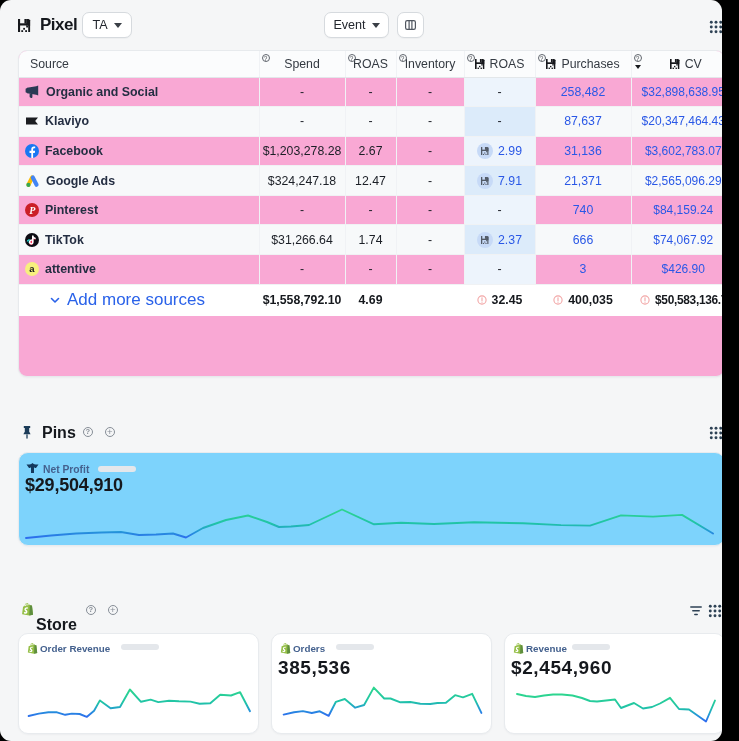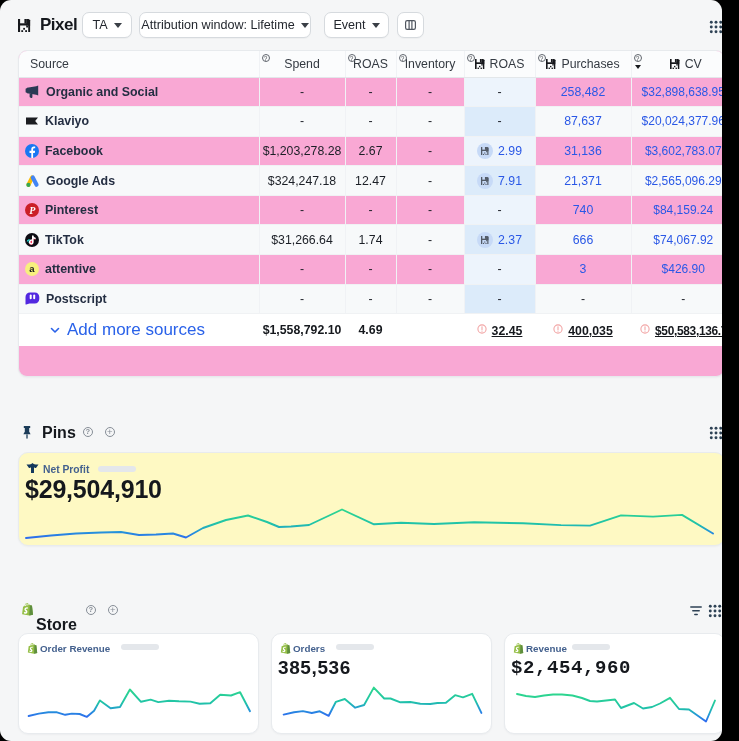--- a/index.html
+++ b/index.html
@@ -29,26 +29,26 @@
 tr.alt td.pxcol { background:#dcebfa; }
 .blue { color:#2a58e6; }
 td.cvcell { padding-left:9px; font-size:12px; }
 .badgewrap { display:flex; align-items:center; justify-content:center; gap:5px; }
 .badge { width:16px; height:16px; border-radius:50%; background:#c7daf7; display:flex; align-items:center; justify-content:center; }
 tfoot td { height:32px; border-top:1px solid #e3e7ea; font-weight:700; color:#15181d; text-align:center; vertical-align:middle; font-size:12.3px; background:#fff; }
 .addmore { display:flex; align-items:center; gap:7px; padding-left:31px; color:#2a62e9; font-weight:500; font-size:17px; }
 .hq { position:absolute; left:2px; top:3px; width:8px; height:8px; border:1px solid #61666e; border-radius:50%; color:#45494f; font-size:6.5px; line-height:7.5px; text-align:center; font-weight:500; }
 .sortarrow { position:absolute; left:3.5px; top:14px; width:0; height:0; border-left:3.5px solid transparent; border-right:3.5px solid transparent; border-top:4px solid #17191d; }
 .hl { display:inline-flex; align-items:center; gap:5px; vertical-align:middle; }
-.pinkw { display:inline-flex; gap:5px;text-decoration:underline; }
+.pinkw { display:inline-flex; align-items:center; gap:5px; }
 
 
 .sectitle { position:absolute; font-size:16px; font-weight:700; color:#15181d; }
 .circ { position:absolute; width:10px; height:10px; border:1.3px solid #878e97; border-radius:50%; color:#878e97; }
-.pinscard { position:absolute; left:18px; top:452px; width:707px; height:94px; background:#fef9c3; border:1px solid #e8ebee; border-radius:10px; box-shadow:0 1px 2px rgba(16,24,40,.04); }
+.pinscard { position:absolute; left:18px; top:452px; width:707px; height:94px; background:#7dd3fc; border:1px solid #e8ebee; border-radius:10px; box-shadow:0 1px 2px rgba(16,24,40,.04); }
 .metriclabel { position:absolute; font-size:10.3px; font-weight:700; color:#44618e; }
 .pill { position:absolute; background:#e4e7eb; border-radius:4px; }
 .bignum { position:absolute; font-weight:700; color:#15181d; letter-spacing:-0.2px; }
 .scard { position:absolute; top:633px; height:101px; background:#fff; border:1px solid #e8ebee; border-radius:10px; box-shadow:0 1px 2px rgba(16,24,40,.04); }
 svg.spark { position:absolute; overflow:visible; }
 </style>
 </head>
 <body>
 <div class="page">
 
@@ -60,21 +60,20 @@
     <path d="M8.2,0 L10.6,0 L12.1,1.6 L12.1,6.8 L8.2,6.8 Z"></path>
     <rect x="10.2" y="0.8" width="1.9" height="12.2"></rect>
     <rect x="8.2" y="6.8" width="1.8" height="1.7"></rect>
     <rect x="5.2" y="8.9" width="1.8" height="1.8"></rect>
     <rect x="3.3" y="11.2" width="1.8" height="1.8"></rect>
     <rect x="7.2" y="11.2" width="1.8" height="1.8"></rect>
   </g>
 </svg>
 <div class="brand">Pixel</div>
 <div class="btn" style="left:82px; width:50px;">TA <span class="caret"></span></div>
-<div class="btn" style="left:139px; width:172px;">Attribution window: Lifetime <span class="caret"></span></div>
 <div class="btn" style="left:324px; width:65px;">Event <span class="caret"></span></div>
 <div class="btn" style="left:397px; width:27px;">
   <svg width="11" height="10" viewBox="0 0 11 10">
         <rect x="0.6" y="0.6" width="9.8" height="8.8" rx="1.6" fill="none" stroke="#515760" stroke-width="1.2"></rect>
         <line x1="4.1" y1="0.6" x2="4.1" y2="9.4" stroke="#515760" stroke-width="1.2"></line>
         <line x1="6.9" y1="0.6" x2="6.9" y2="9.4" stroke="#515760" stroke-width="1.2"></line>
       </svg>
 </div>
 <svg class="gridicon" style="left:709px; top:20px;" width="14" height="14" viewBox="0 0 14 14">
   <g fill="#2e4255">
@@ -170,21 +169,21 @@
   <td class="src">
               <div class="srcwrap"><svg width="14" height="14" viewBox="0 0 14 14" style="flex:none;">
                   <path fill="#1b1d21" d="M1,3.6 L13,3.6 L10.2,7 L13,10.4 L1,10.4 Z"></path>
                 </svg> Klaviyo</div>
             </td>
   <td>-</td>
             <td>-</td>
             <td>-</td>
             <td class="pxcol">-</td>
   <td class="blue">87,637</td>
-            <td class="blue cvcell">$20,024,377.96</td>
+            <td class="blue cvcell">$20,347,464.43</td>
 </tr>
 <tr>
   <td class="src">
               <div class="srcwrap"><svg width="14" height="14" viewBox="0 0 14 14" style="flex:none;">
                   <circle cx="7" cy="7" r="7" fill="#1877f2"></circle>
                   <path fill="#fff" d="M8.1,13.9 L8.1,8.9 L9.8,8.9 L10.1,6.8 L8.1,6.8 L8.1,5.5 C8.1,4.9 8.4,4.3 9.4,4.3 L10.2,4.3 L10.2,2.5 C10.2,2.5 9.5,2.4 8.8,2.4 C7.3,2.4 6.3,3.3 6.3,4.9 L6.3,6.8 L4.5,6.8 L4.5,8.9 L6.3,8.9 L6.3,13.9 Z"></path>
                 </svg> Facebook</div>
             </td>
   <td>$1,203,278.28</td>
             <td>2.67</td>
@@ -304,35 +303,20 @@
                   <text x="7" y="10.2" font-size="9.5" font-weight="700" fill="#15161c" text-anchor="middle" font-family="Liberation Sans, sans-serif">a</text>
                 </svg> attentive</div>
             </td>
   <td>-</td>
             <td>-</td>
             <td>-</td>
             <td class="pxcol">-</td>
   <td class="blue">3</td>
             <td class="blue cvcell">$426.90</td>
 </tr>
-<tr class="alt">
-  <td class="src">
-              <div class="srcwrap"><svg width="15" height="13" viewBox="0 0 15 13" style="flex:none;">
-                  <path fill="#5228e0" d="M5,0.5 L9.8,0.5 C12.4,0.5 14.3,2.4 14.3,5 L14.3,7 C14.3,9.6 12.4,11.5 9.8,11.5 L4.5,11.5 L1.2,12.6 C0.8,12.7 0.4,12.3 0.5,11.9 L0.5,5 C0.5,2.4 2.4,0.5 5,0.5 Z"></path>
-                  <rect x="4.7" y="2.6" width="2" height="4.6" rx="1" fill="#fff"></rect>
-                  <rect x="8.2" y="2.6" width="2" height="4.6" rx="1" fill="#fff"></rect>
-                </svg> Postscript</div>
-            </td>
-  <td>-</td>
-            <td>-</td>
-            <td>-</td>
-            <td class="pxcol">-</td>
-  <td>-</td>
-            <td class="cvcell">-</td>
-</tr>
 </tbody>
 <tfoot>
           <tr>
   <td>
               <div class="addmore"><svg width="10" height="7" viewBox="0 0 10 7" style="flex:none;">
                   <path d="M1.5,1.5 L5,5 L8.5,1.5" fill="none" stroke="#2a62e9" stroke-width="1.6" stroke-linecap="round" stroke-linejoin="round"></path>
                 </svg> Add more sources</div>
             </td>
   <td>$1,558,792.10</td>
   <td>4.69</td>
@@ -385,21 +369,21 @@
         <circle cx="11.7" cy="11.7" r="1.45"></circle>
   </g>
 </svg>
 
 <div class="pinscard">
   <svg style="position:absolute; left:7px; top:10px;" width="13" height="10" viewBox="0 0 12 10">
     <path fill="#14395d" d="M6,0 C4.8,1.2 2.6,1.8 0,1.5 L2.5,5.1 C3.5,5.1 4.2,4.6 4.5,4.2 L4.5,10 L7.5,10 L7.5,4.2 C7.8,4.6 8.5,5.1 9.5,5.1 L12,1.5 C9.4,1.8 7.2,1.2 6,0 Z"></path>
   </svg>
   <div class="metriclabel" style="left:24px; top:11px;">Net Profit</div>
   <div class="pill" style="left:79px; top:12.5px; width:38px; height:6px;"></div>
-  <div class="bignum" style="left:6px; top:22px; font-size:25px;">$29,504,910</div>
+  <div class="bignum" style="left:6px; top:22px; font-size:18px;">$29,504,910</div>
   <svg class="spark" style="left:0; top:0;" width="707" height="94" viewBox="0 0 707 94">
     <defs>
       <linearGradient id="gp" x1="0" y1="0" x2="0" y2="1">
         <stop offset="0" stop-color="#2dd68e"></stop>
             <stop offset="0.5" stop-color="#20c3a8"></stop>
             <stop offset="0.78" stop-color="#2495d9"></stop>
             <stop offset="1" stop-color="#2e6bef"></stop>
       </linearGradient>
     </defs>
     <polyline fill="none" stroke="url(#gp)" stroke-width="1.9" stroke-linejoin="round" stroke-linecap="round" points="7,85 32,82.5 57,80.5 82,79.5 102,79 120,82 137,81.5 154,80.5 167,84.5 184,75 207,67 229,62.5 248,69 260,74 272,73.5 290,72 323,56.5 355,71.3 382,69.8 415,71 455,69.3 504,70.3 542,72.1 571,72.6 602,62.4 634,63.6 663,61.9 694,80.5"></polyline>
@@ -467,19 +451,19 @@
 </div>
 
 <div class="scard" style="left:504px; width:221px;">
   <div style="position:absolute; left:8px; top:7px;"><svg width="11" height="12" viewBox="0 0 48 54">
           <path fill="#95bf47" d="M41.2,10.4c0-0.3-0.3-0.4-0.5-0.4c-0.2,0-4.2-0.3-4.2-0.3s-2.8-2.8-3.1-3.1c-0.3-0.3-0.9-0.2-1.1-0.1c0,0-0.6,0.2-1.5,0.5c-0.9-2.6-2.5-5-5.3-5c-0.1,0-0.2,0-0.2,0C24.4,0.9,23.4,0.4,22.6,0.4c-6.1,0-9,7.6-9.9,11.5c-2.4,0.7-4.1,1.3-4.3,1.3c-1.3,0.4-1.4,0.5-1.5,1.7C6.7,15.9,3.2,43,3.2,43l27.3,5.1l14.8-3.2C45.3,44.9,41.2,10.7,41.2,10.4z M29.3,7.5c-0.7,0.2-1.5,0.5-2.3,0.7c0-1.6-0.2-3.9-1-5.9C28.1,2.8,29,5.2,29.3,7.5z M24.7,8.6c-1.6,0.5-3.3,1-5,1.5c0.5-1.9,1.4-3.7,2.5-4.9c0.4-0.4,1-0.9,1.7-1.2C24.6,5.5,24.8,7.3,24.7,8.6z M22.6,2c0.3,0,0.6,0.1,0.9,0.3c-0.9,0.4-1.7,1-2.5,1.8c-1.5,1.6-2.6,4.1-3.1,6.5c-1.4,0.4-2.8,0.9-4.1,1.3C14.7,8.1,16.9,2,22.6,2z"></path>
           <path fill="#5e8e3e" d="M40.7,9.9c-0.2,0-4.2-0.3-4.2-0.3s-2.8-2.8-3.1-3.1C33.3,6.4,33.1,6.4,33,6.4l-2.1,42.2l14.8-3.2c0,0-4.1-34.2-4.1-34.5C41.2,10.1,40.9,10,40.7,9.9z"></path>
           <path fill="#fff" d="M25.6,17.4l-1.8,5.4c0,0-1.6-0.9-3.6-0.9c-2.9,0-3,1.8-3,2.3c0,2.5,6.5,3.4,6.5,9.3c0,4.6-2.9,7.6-6.9,7.6c-4.7,0-7.2-2.9-7.2-2.9l1.3-4.2c0,0,2.5,2.1,4.6,2.1c1.4,0,1.9-1.1,1.9-1.9c0-3.2-5.3-3.4-5.3-8.8c0-4.5,3.2-8.9,9.8-8.9C24.5,16.6,25.6,17.4,25.6,17.4z"></path>
         </svg></div>
   <div class="metriclabel" style="left:21px; top:9px; font-size:9.8px;">Revenue</div>
   <div class="pill" style="left:67px; top:10px; width:38px; height:6px;"></div>
-  <div class="bignum" style="left:6px; top:23px; font-size:19px; letter-spacing:0.6px;font-family:Liberation Mono, monospace;">$2,454,960</div>
+  <div class="bignum" style="left:6px; top:23px; font-size:19px; letter-spacing:0.6px;">$2,454,960</div>
   <svg class="spark" style="left:0; top:0;" width="221" height="101" viewBox="0 0 221 101">
     <polyline fill="none" stroke="url(#gp)" stroke-width="1.9" stroke-linejoin="round" stroke-linecap="round" points="12,60 21,62 30,63 39,61.5 48,60.5 57,60.5 67.5,61.5 77,64 85,67 92,67.5 101,66.5 110,65.5 116,74 129,69 138,74.5 147,73 155,69.5 165,63.8 174,75 184,75.5 201,87.5 210,66.5"></polyline>
   </svg>
 </div>
 
 </div>
 
 </body></html>

